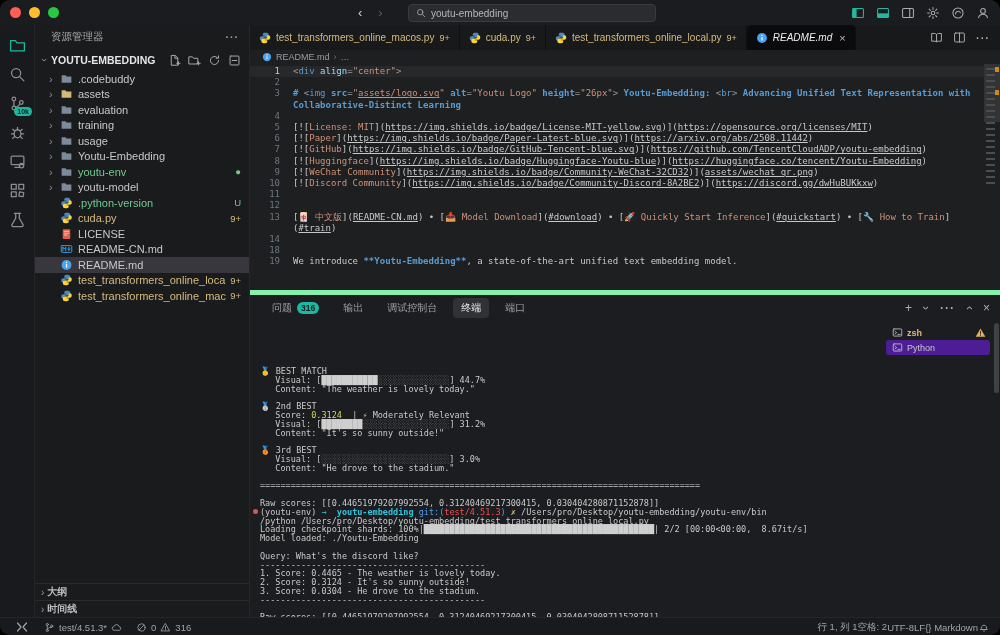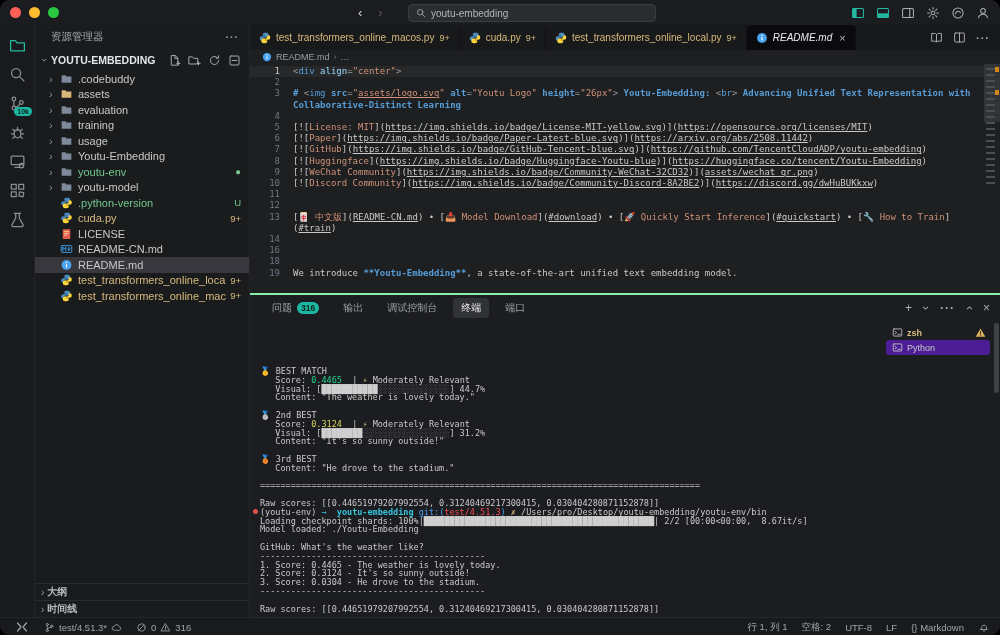--- a/index.html
+++ b/index.html
@@ -60,21 +60,21 @@
   .eline.cur{background:rgba(255,255,255,0.045);}
   .lnum{width:30px;text-align:right;padding-right:13px;flex:none;color:#6e7681;}
   .eline.cur .lnum{color:#c6c6c6;}
   .lcontent{white-space:pre-wrap;word-break:break-word;flex:1;min-width:0;padding-right:22px;}
   .minimap{position:absolute;right:0;top:0;bottom:0;width:16px;background:#1e1f21;}
   .mm-slider{position:absolute;top:0;left:0;right:0;height:58px;background:rgba(255,255,255,0.09);}
   .mm-mark{position:absolute;right:1px;width:4px;height:5px;background:#d18616;}
   .mm-lines{position:absolute;left:2px;top:4px;width:9px;height:120px;
     background:repeating-linear-gradient(to bottom,#4a4d52 0 2px,transparent 2px 6px);}
   
-  .panel{height:322px;border-top:2px solid #86efac;background:#1c1d20;display:flex;flex-direction:column;}
+  .panel{height:322px;border-top:5px solid #86efac;background:#1c1d20;display:flex;flex-direction:column;}
   .panel-header{height:26px;display:flex;align-items:center;padding:0 10px 0 14px;flex:none;}
   .ptab{display:flex;align-items:center;gap:5px;font-size:10px;color:#9da0a4;padding:3px 8px;margin-right:8px;border-radius:4px;cursor:pointer;}
   .ptab.active{background:#313236;color:#e8eaec;}
   .pbadge{background:#1db8a2;color:#0d221e;font-size:8.5px;font-weight:bold;border-radius:7px;padding:0 4px;line-height:12px;}
   .panel-actions{margin-left:auto;display:flex;align-items:center;gap:12px;color:#a9acb0;font-size:12px;}
   .panel-actions .chevup{display:inline-block;transform:rotate(-90deg);}
   .panel-actions .chevdn{display:inline-block;transform:rotate(90deg);}
   .panel-body{flex:1;display:flex;min-height:0;}
   .term{flex:1;padding:6px 0 0 10px;font-family:"DejaVu Sans Mono","Liberation Mono",monospace;font-size:8.5px;line-height:8.8px;
     color:#c9c9c9;overflow:hidden;position:relative;margin-top:40px;}
@@ -85,21 +85,21 @@
   .tlrow{height:15px;display:flex;align-items:center;gap:4px;padding:0 4px 0 6px;font-size:9px;border-radius:3px;margin:0 2px;}
   .tlrow.selected{background:#4c1d95;}
   .tlrow .tllabel{white-space:nowrap;}
   .tlrow .warn{margin-left:auto;}
   .vscroll{width:8px;flex:none;position:relative;}
   .vthumb{position:absolute;top:2px;right:1px;width:5px;height:70px;background:#3f4145;border-radius:3px;}
   
   .statusbar{height:18px;background:#191a1d;border-top:1px solid #252629;display:flex;align-items:center;
     padding:0 10px;font-size:9.5px;color:#9fa5aa;gap:6px;}
   .sb-item{display:flex;align-items:center;gap:4px;padding:0 4px;}
-  .sb-right{margin-left:auto;display:flex;align-items:center;gap:14px;}
+  .sb-right{margin-left:auto;display:flex;align-items:center;}
 </style>
 </head>
 <body>
 
 <div class="window">
 
   <div class="titlebar">
     <div class="traffic">
       <span class="tl" style="background:#ff5f57"></span>
       <span class="tl" style="background:#febc2e"></span>
@@ -547,24 +547,20 @@
           </div>
           <div class="eline">
             <span class="lnum">13</span>
             <span class="lcontent"><span style="color: rgb(200, 200, 200);">[</span><span style="color: rgb(206, 145, 120);">🀄 中文版</span><span style="color: rgb(200, 200, 200);">](</span><span style="color: rgb(200, 200, 200); text-decoration: underline;">README-CN.md</span><span style="color: rgb(200, 200, 200);">) • [</span><span style="color: rgb(206, 145, 120);">📥 Model Download</span><span style="color: rgb(200, 200, 200);">](</span><span style="color: rgb(200, 200, 200); text-decoration: underline;">#download</span><span style="color: rgb(200, 200, 200);">) • [</span><span style="color: rgb(206, 145, 120);">🚀 Quickly Start Inference</span><span style="color: rgb(200, 200, 200);">](</span><span style="color: rgb(200, 200, 200); text-decoration: underline;">#quickstart</span><span style="color: rgb(200, 200, 200);">) • [</span><span style="color: rgb(206, 145, 120);">🔧 How to Train</span><span style="color: rgb(200, 200, 200);">](</span><span style="color: rgb(200, 200, 200); text-decoration: underline;">#train</span><span style="color: rgb(200, 200, 200);">)</span></span>
           </div>
           <div class="eline">
             <span class="lnum">14</span>
             <span class="lcontent">&nbsp;</span>
           </div>
           <div class="eline">
-            <span class="lnum">16</span>
-            <span class="lcontent">&nbsp;</span>
-          </div>
-          <div class="eline">
             <span class="lnum">18</span>
             <span class="lcontent">&nbsp;</span>
           </div>
           <div class="eline">
             <span class="lnum">19</span>
             <span class="lcontent"><span style="color: rgb(200, 200, 200);">We introduce </span><span style="color: rgb(86, 156, 214); font-weight: bold;">**Youtu-Embedding**</span><span style="color: rgb(200, 200, 200);">, a state-of-the-art unified text embedding model.</span></span>
           </div>
           <div class="minimap">
           <div class="mm-slider"></div>
           <div class="mm-lines"></div>
@@ -597,40 +593,41 @@
             <span>+</span>
             <span class="chevdn">›</span>
             <span style="letter-spacing:1px;font-weight:bold">···</span>
             <span class="chevup">›</span>
             <span>×</span>
           </div>
         </div>
         <div class="panel-body">
           <div class="term" id="term">
               <div class="tline"><span style="color: rgb(201, 201, 201);">🥇 BEST MATCH</span></div>
-              <div class="tline"><span style="color: rgb(201, 201, 201);">   Score: </span><span style="color: rgb(35, 209, 139);">0.4465</span><span style="color: rgb(201, 201, 201);">  | </span><span style="color: rgb(215, 186, 125);">⚡</span><span style="color: rgb(201, 201, 201);"> Moderately Relevant</span></div>
               <div class="tline"><span style="color: rgb(201, 201, 201);">   Visual: [</span><span style="color: rgb(207, 207, 207);">███████████</span><span style="color: rgb(95, 95, 95);">░░░░░░░░░░░░░░</span><span style="color: rgb(201, 201, 201);">] 44.7%</span></div>
               <div class="tline"><span style="color: rgb(201, 201, 201);">   Content: "The weather is lovely today."</span></div>
               <div class="tline">&nbsp;</div>
               <div class="tline"><span style="color: rgb(201, 201, 201);">🥈 2nd BEST</span></div>
               <div class="tline"><span style="color: rgb(201, 201, 201);">   Score: </span><span style="color: rgb(214, 214, 90);">0.3124</span><span style="color: rgb(201, 201, 201);">  | </span><span style="color: rgb(215, 186, 125);">⚡</span><span style="color: rgb(201, 201, 201);"> Moderately Relevant</span></div>
               <div class="tline"><span style="color: rgb(201, 201, 201);">   Visual: [</span><span style="color: rgb(207, 207, 207);">████████</span><span style="color: rgb(95, 95, 95);">░░░░░░░░░░░░░░░░░</span><span style="color: rgb(201, 201, 201);">] 31.2%</span></div>
               <div class="tline"><span style="color: rgb(201, 201, 201);">   Content: "It's so sunny outside!"</span></div>
               <div class="tline">&nbsp;</div>
               <div class="tline"><span style="color: rgb(201, 201, 201);">🥉 3rd BEST</span></div>
+              <div class="tline"><span style="color: rgb(201, 201, 201);">   Visual: [</span><span style="color: rgb(95, 95, 95);">░░░░░░░░░░░░░░░░░░░░░░░░░</span><span style="color: rgb(201, 201, 201);">] 3.0%</span></div>
               <div class="tline"><span style="color: rgb(201, 201, 201);">   Content: "He drove to the stadium."</span></div>
               <div class="tline">&nbsp;</div>
               <div class="tline"><span style="color: rgb(201, 201, 201);">======================================================================================</span></div>
               <div class="tline">&nbsp;</div>
               <div class="tline"><span style="color: rgb(201, 201, 201);">Raw scores: [[0.44651979207992554, 0.31240469217300415, 0.030404280871152878]]</span></div>
               <div class="tline"><span class="deco"></span><span style="color: rgb(201, 201, 201);">(youtu-env) </span><span style="color: rgb(53, 195, 220);">→  </span><span style="color: rgb(53, 195, 220); font-weight: bold;">youtu-embedding </span><span style="color: rgb(79, 156, 240);">git:(</span><span style="color: rgb(241, 76, 76);">test/4.51.3</span><span style="color: rgb(79, 156, 240);">) </span><span style="color: rgb(215, 186, 125);">✗ </span><span style="color: rgb(201, 201, 201);">/Users/pro/Desktop/youtu-embedding/youtu-env/bin</span></div>
+              <div class="tline"><span style="color: rgb(201, 201, 201);">/python /Users/pro/Desktop/youtu-embedding/test_transformers_online_local.py</span></div>
               <div class="tline"><span style="color: rgb(201, 201, 201);">Loading checkpoint shards: 100%|</span><span style="color: rgb(207, 207, 207);">█████████████████████████████████████████████</span><span style="color: rgb(201, 201, 201);">| 2/2 [00:00&lt;00:00,  8.67it/s]</span></div>
               <div class="tline"><span style="color: rgb(201, 201, 201);">Model loaded: ./Youtu-Embedding</span></div>
               <div class="tline">&nbsp;</div>
-              <div class="tline"><span style="color: rgb(201, 201, 201);">GitHub: What's the weather like?</span></div>
+              <div class="tline"><span style="color: rgb(201, 201, 201);">Query: What's the discord like?</span></div>
               <div class="tline"><span style="color: rgb(201, 201, 201);">--------------------------------------------</span></div>
               <div class="tline"><span style="color: rgb(201, 201, 201);">1. Score: 0.4465 - The weather is lovely today.</span></div>
               <div class="tline"><span style="color: rgb(201, 201, 201);">2. Score: 0.3124 - It's so sunny outside!</span></div>
               <div class="tline"><span style="color: rgb(201, 201, 201);">3. Score: 0.0304 - He drove to the stadium.</span></div>
               <div class="tline"><span style="color: rgb(201, 201, 201);">--------------------------------------------</span></div>
               <div class="tline">&nbsp;</div>
               <div class="tline"><span style="color: rgb(201, 201, 201);">Raw scores: [[0.44651979207992554, 0.31240469217300415, 0.030404280871152878]]</span></div>
             </div>
           <div class="termside">
             <div class="termlist" id="termlist">

